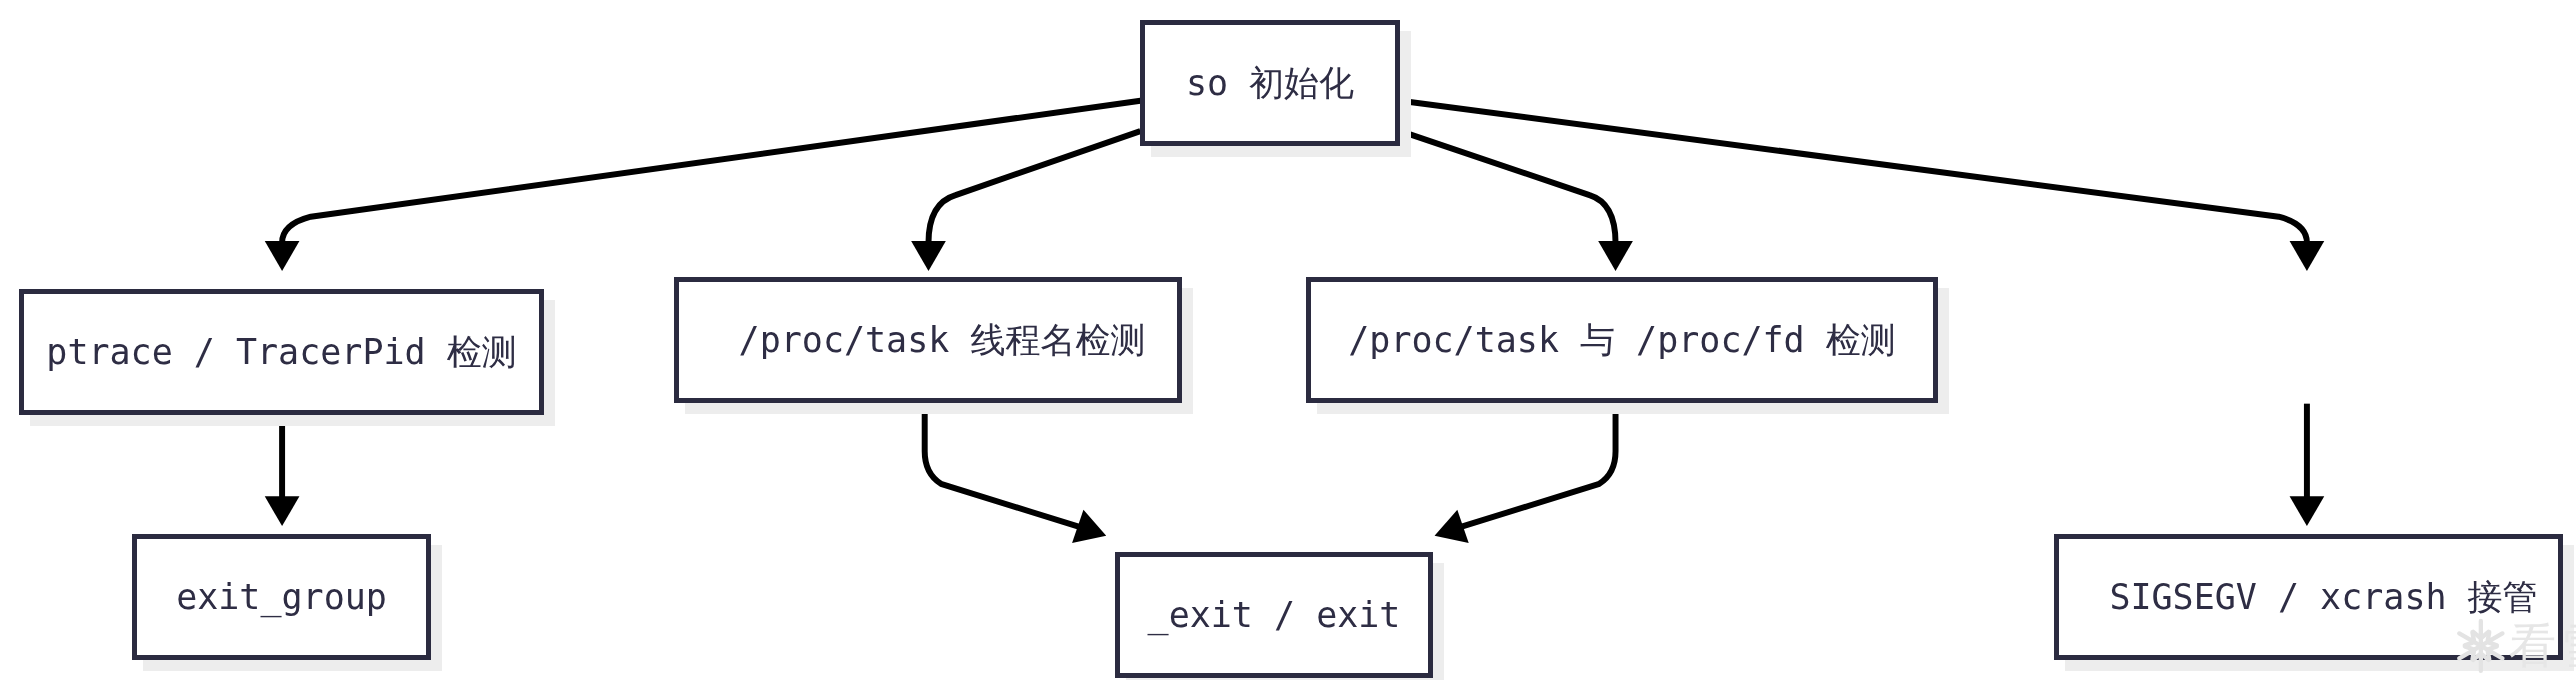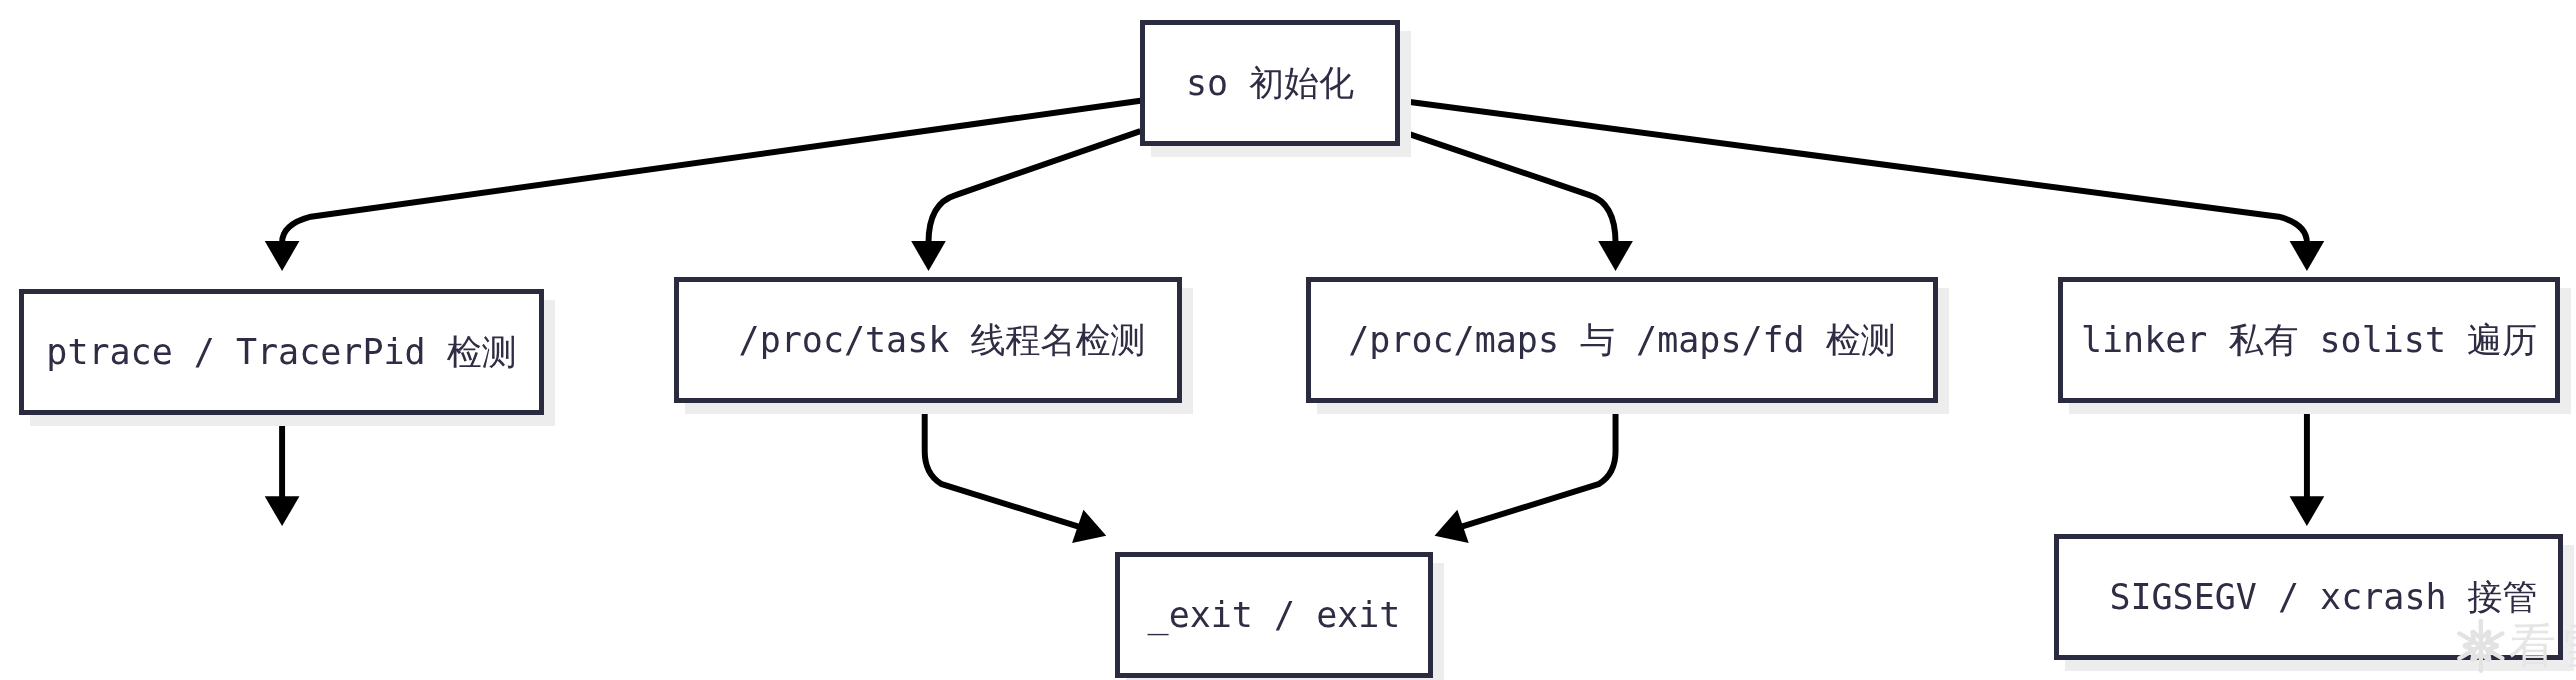--- a/index.html
+++ b/index.html
@@ -78,27 +78,27 @@
 
   <div class="node" style="left:19px;top:277px;width:525px;height:126px;margin-top:12px;">
     <span>ptrace / TracerPid 检测</span>
   </div>
 
   <div class="node" style="left:674px;top:277px;width:508px;height:126px;padding-left:28px;">
     <span>/proc/task 线程名检测</span>
   </div>
 
   <div class="node" style="left:1306px;top:277px;width:632px;height:126px;">
-    <span>/proc/maps 与 /maps/fd 检测</span>
+    <span>/proc/task 与 /proc/fd 检测</span>
   </div>
 
-  <div class="node" style="left:2058px;top:277px;width:502px;height:126px;">
-    <span>linker 私有 solist 遍历</span>
+
+  <div class="node" style="left:132px;top:534px;width:299px;height:126px;">
+    <span>exit_group</span>
   </div>
-
 
   <div class="node" style="left:1115px;top:552px;width:318px;height:126px;">
     <span>_exit / exit</span>
   </div>
 
   <div class="node" style="left:2054px;top:534px;width:509px;height:126px;padding-left:30px;">
     <span>SIGSEGV / xcrash 接管</span>
   </div>
 
   <svg id="watermark-layer" viewBox="0 0 4751 1255">

